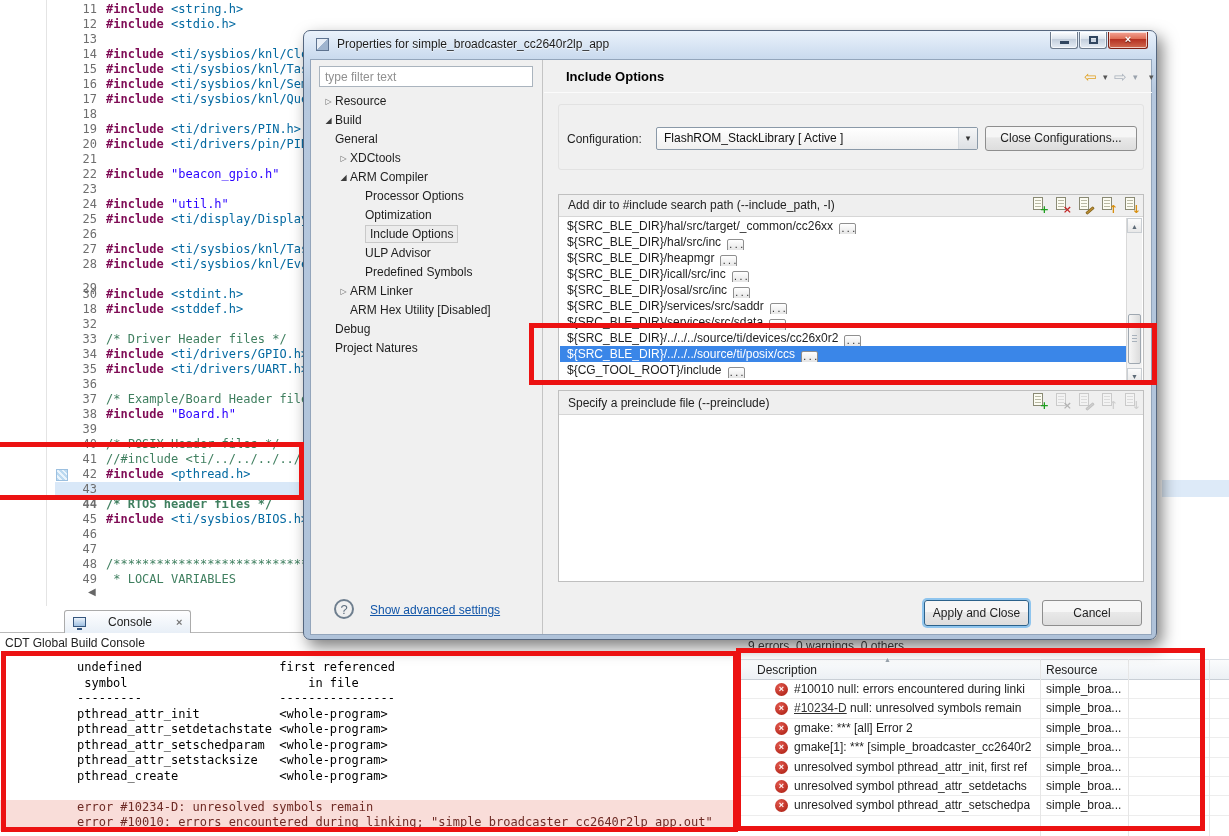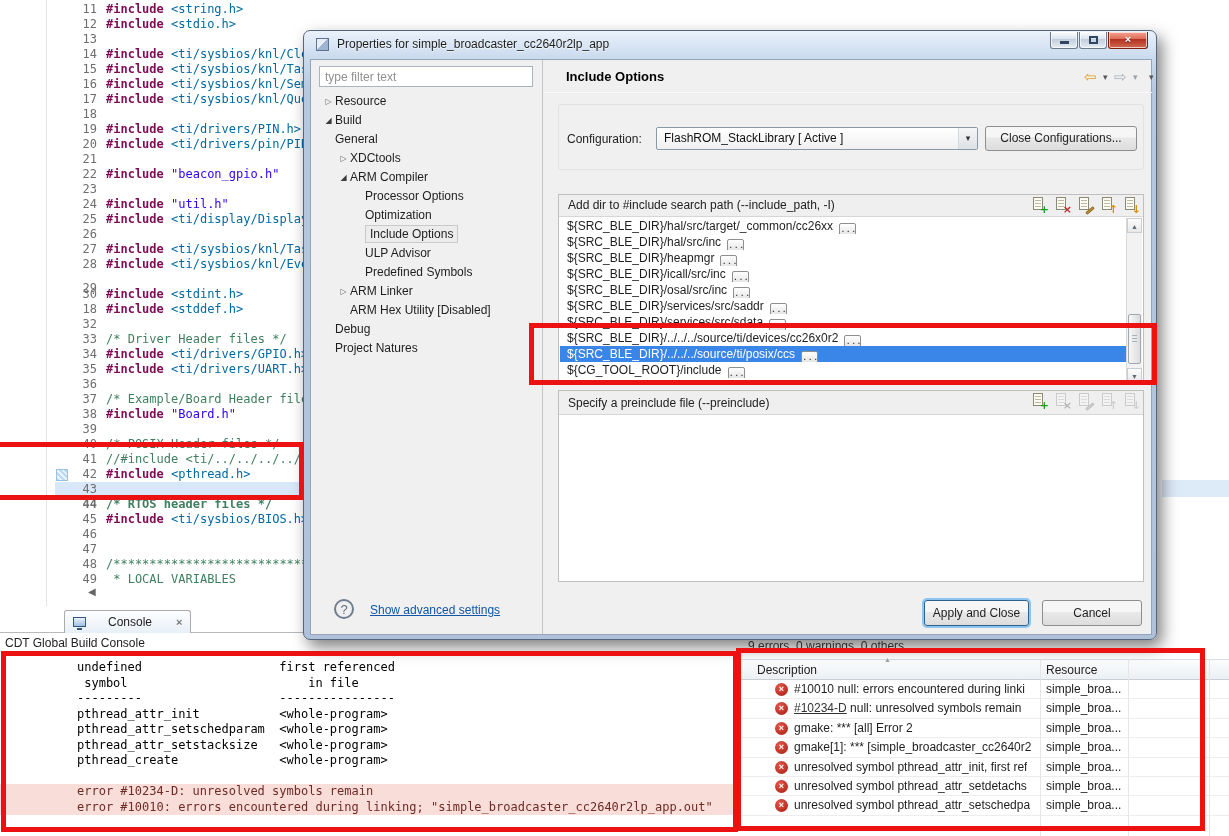--- a/index.html
+++ b/index.html
@@ -239,20 +239,21 @@
       <span class="con-ico"></span>
       <span class="lbl">Console</span>
       <span class="tab-close">×</span>
     </div>
     <div class="console-sub">CDT Global Build Console</div>
     <div class="console-lines" id="console-lines">
         <div class="cline">undefined                   first referenced</div>
         <div class="cline"> symbol                         in file</div>
         <div class="cline">---------                   ----------------</div>
         <div class="cline">pthread_attr_init           &lt;whole-program&gt;</div>
+        <div class="cline">pthread_attr_setdetachstate &lt;whole-program&gt;</div>
         <div class="cline">pthread_attr_setschedparam  &lt;whole-program&gt;</div>
         <div class="cline">pthread_attr_setstacksize   &lt;whole-program&gt;</div>
         <div class="cline">pthread_create              &lt;whole-program&gt;</div>
         <div class="cline"></div>
         <div class="cline err">error #10234-D: unresolved symbols remain</div>
         <div class="cline err">error #10010: errors encountered during linking; "simple_broadcaster_cc2640r2lp_app.out"</div>
       </div>
   </div>
 
   <div class="problems">

